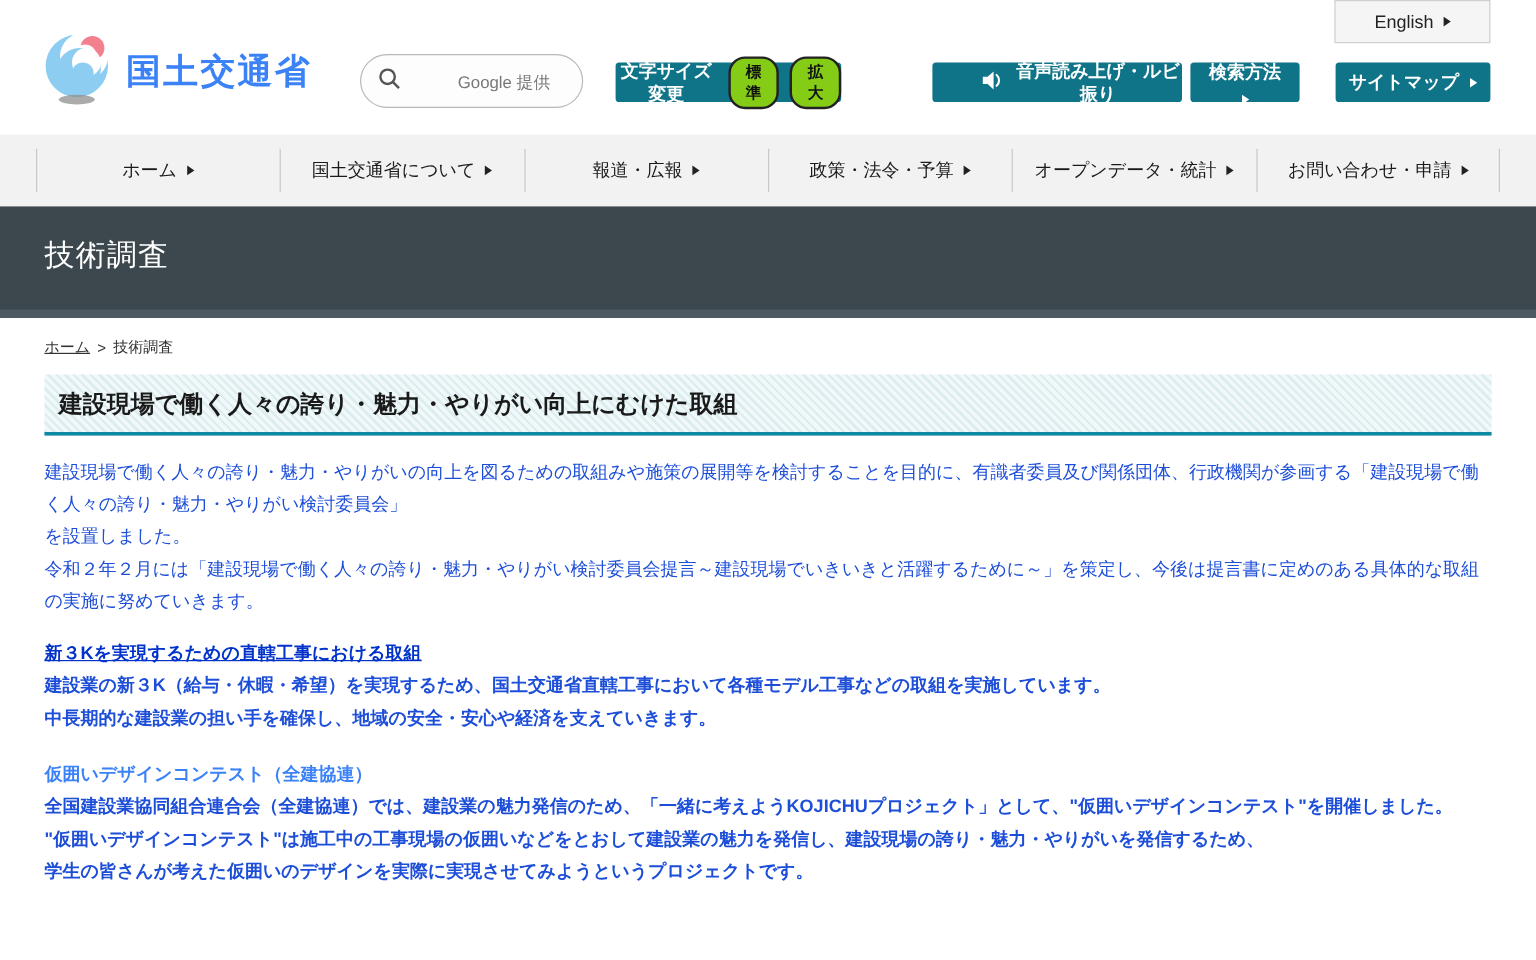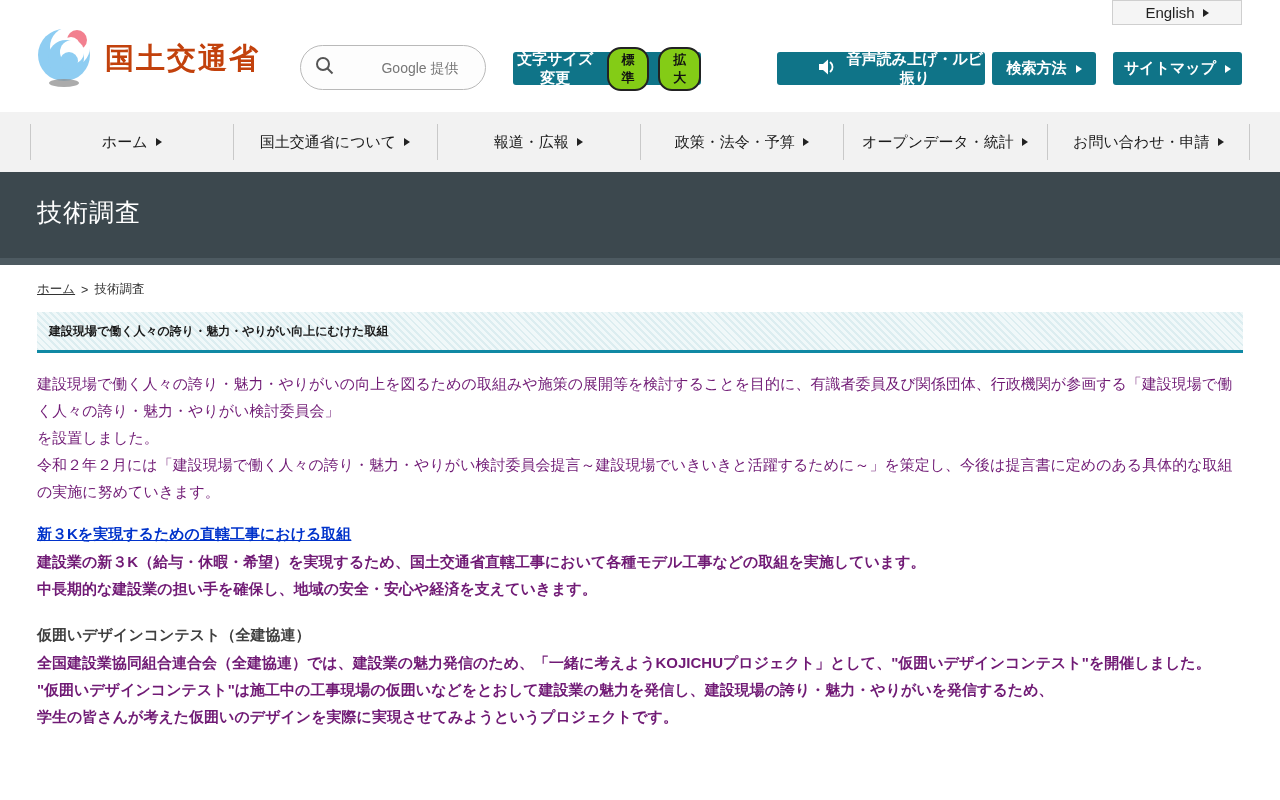--- a/index.html
+++ b/index.html
@@ -2,38 +2,38 @@
 <html lang="ja"><head>
 <meta charset="utf-8">
 <style>
   * { margin:0; padding:0; box-sizing:border-box; }
   html,body { background:#fff; }
   body { font-family:"Liberation Sans","DejaVu Sans",sans-serif; color:#333; }
   .page { position:relative; width:1280px; height:800px; overflow:hidden; background:#fff; }
 
   
   .header { position:relative; height:112px; background:#fff; }
-  .english-btn { position:absolute; top:0; right:38px; width:130px; height:25px;
+  .english-btn { position:absolute; top:0; right:38px; width:130px; height:36px;
     background:#f5f5f5; border:1px solid #cfcfcf; display:flex; align-items:center;
     justify-content:center; gap:8px; font-size:15px; color:#222; cursor:pointer; }
   .logo-wrap { position:absolute; left:35px; top:26px; display:flex; align-items:center; gap:10px; }
-  .logo-text { font-size:29px; font-weight:bold; color:#c2410c; letter-spacing:2px; }
+  .logo-text { font-size:29px; font-weight:bold; color:#3b82f6; letter-spacing:2px; }
   .search-box { position:absolute; left:300px; top:45px; width:186px; height:45px;
     border:1px solid #b9b9b9; border-radius:24px; background:#fdfdfd;
     display:flex; align-items:center; padding:0 14px; gap:26px; }
   .search-box input { border:none; outline:none; background:transparent; width:120px;
     font-size:14px; color:#333; text-align:center; font-family:inherit; }
   .search-box input::placeholder { color:#777; }
 
   .teal-btn { position:absolute; top:52px; height:33px; background:#0f7488; color:#fff;
     border:none; border-radius:3px; display:flex; align-items:center; justify-content:center;
     gap:9px; font-size:15px; font-weight:bold; cursor:pointer; font-family:inherit; }
   .btn-fontsize { left:513px; width:188px; }
   .btn-tts      { left:777px; width:208px;padding-left:41px; }
-  .btn-searchmethod { left:992px; width:104px; }
+  .btn-searchmethod { left:992px; width:91px;flex-direction:column; }
   .btn-sitemap  { left:1113px; width:129px; }
   .pill { background:#84cc16; color:#111; border:2px solid #222; border-radius:14px;
     font-size:13px; font-weight:bold; padding:2px 9px; cursor:pointer; font-family:inherit; }
 
   .arrow-r { width:0; height:0; border-top:5px solid transparent; border-bottom:5px solid transparent;
     border-left:7px solid #fff; display:inline-block; }
   .arrow-r.dark { border-left-color:#222; }
   .arrow-r.small { border-top-width:4px; border-bottom-width:4px; border-left-width:6px; }
 
   
@@ -48,29 +48,29 @@
   .banner-title { position:absolute; left:37px; top:24px; color:#fff; font-size:25px; font-weight:normal; letter-spacing:1px; }
   .banner-strip { position:absolute; left:0; right:0; bottom:0; height:7px; background:#4d5a61; }
 
   
   .breadcrumb { margin:16px 37px 14px 37px; font-size:12.5px; color:#333; display:flex; gap:6px; align-items:center; }
   .breadcrumb a { color:#333; text-decoration:underline; cursor:pointer; }
 
   
   .content { margin:0 37px; }
   .h-box1 { background:repeating-linear-gradient(45deg,#dcedf0 0px,#dcedf0 2px,#f0f8f9 2px,#f0f8f9 5px);
-    border-bottom:3px solid #1089a4; padding:11px 12px 10px 12px; font-size:12px; font-weight:bold; color:#1a1a1a; }
+    border-bottom:3px solid #1089a4; padding:11px 12px 10px 12px; font-size:20px; font-weight:bold; color:#1a1a1a; }
   .h-box2 { background:#f4f4f4; border-bottom:3px solid #27607b;
     padding:11px 12px 10px 12px; font-size:16px; font-weight:bold; color:#1a1a1a; margin-top:28px; }
-  .para { margin-top:17px; font-size:15px; line-height:27px; color:#701a75; }
+  .para { margin-top:17px; font-size:15px; line-height:27px; color:#1d4ed8; }
   .para div { min-height:27px; }
   .link-bold { display:inline-block; margin-top:20px; font-size:15px; font-weight:bold;
     color:#0133cb; text-decoration:underline; cursor:pointer; }
   .para.tight { margin-top:4px;font-weight:bold; }
-  .sub-head { margin-top:24px; font-size:15px; font-weight:bold; color:#404040; }
+  .sub-head { margin-top:24px; font-size:15px; font-weight:bold; color:#3b82f6; }
 </style>
 </head>
 <body>
 
 <div class="page">
 
   <div class="header">
 
     <div class="english-btn">
       <span>English</span>

